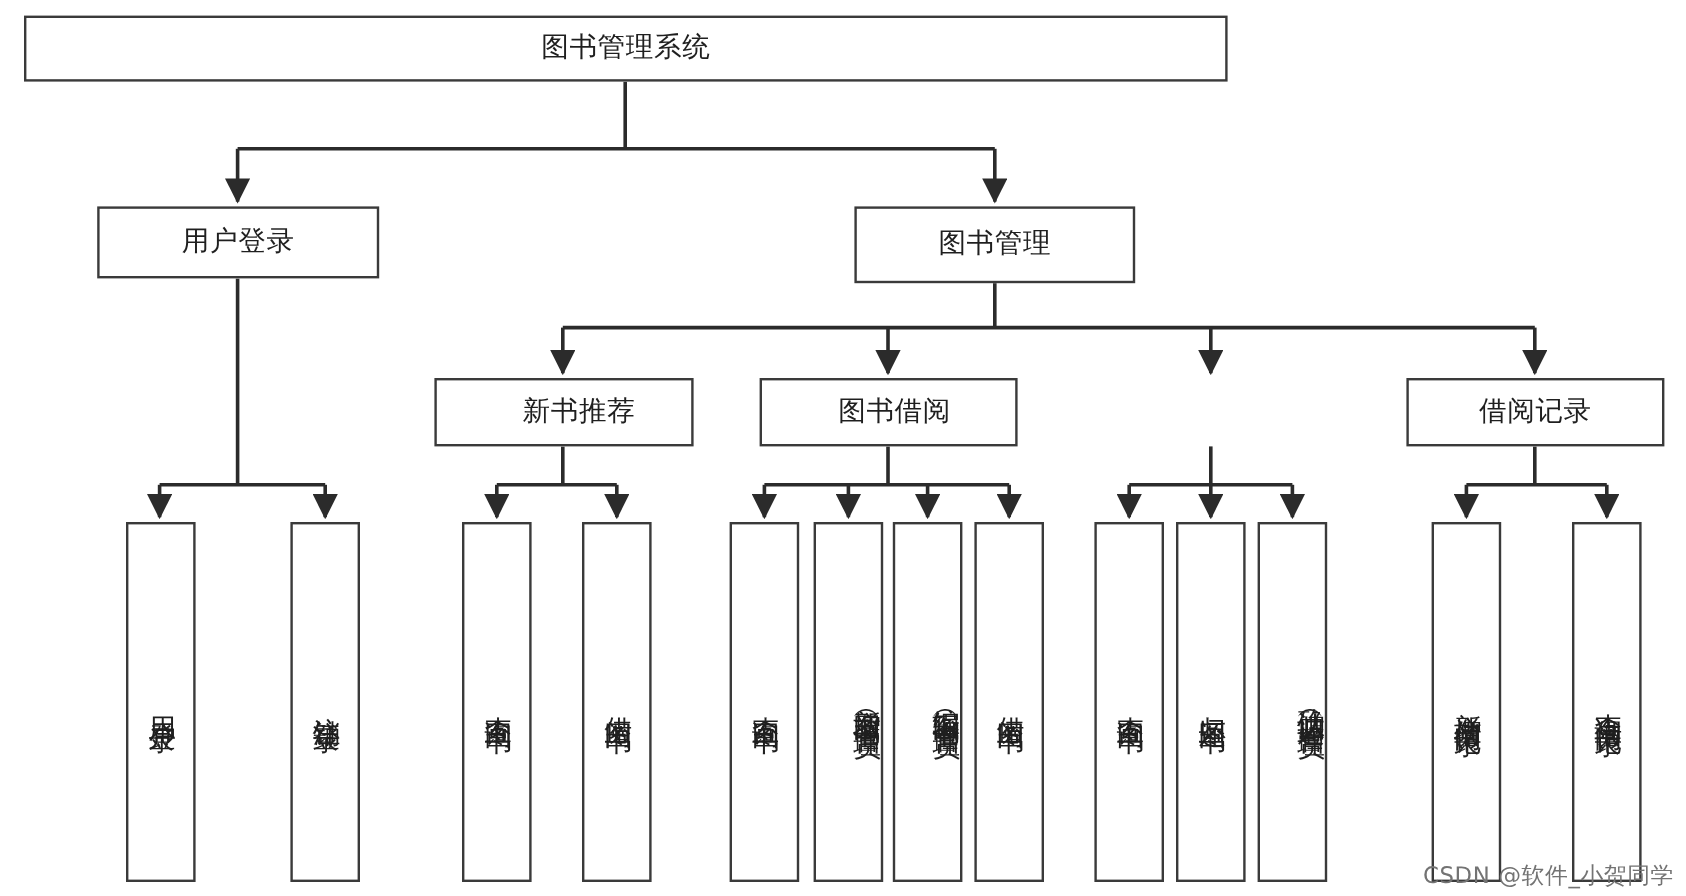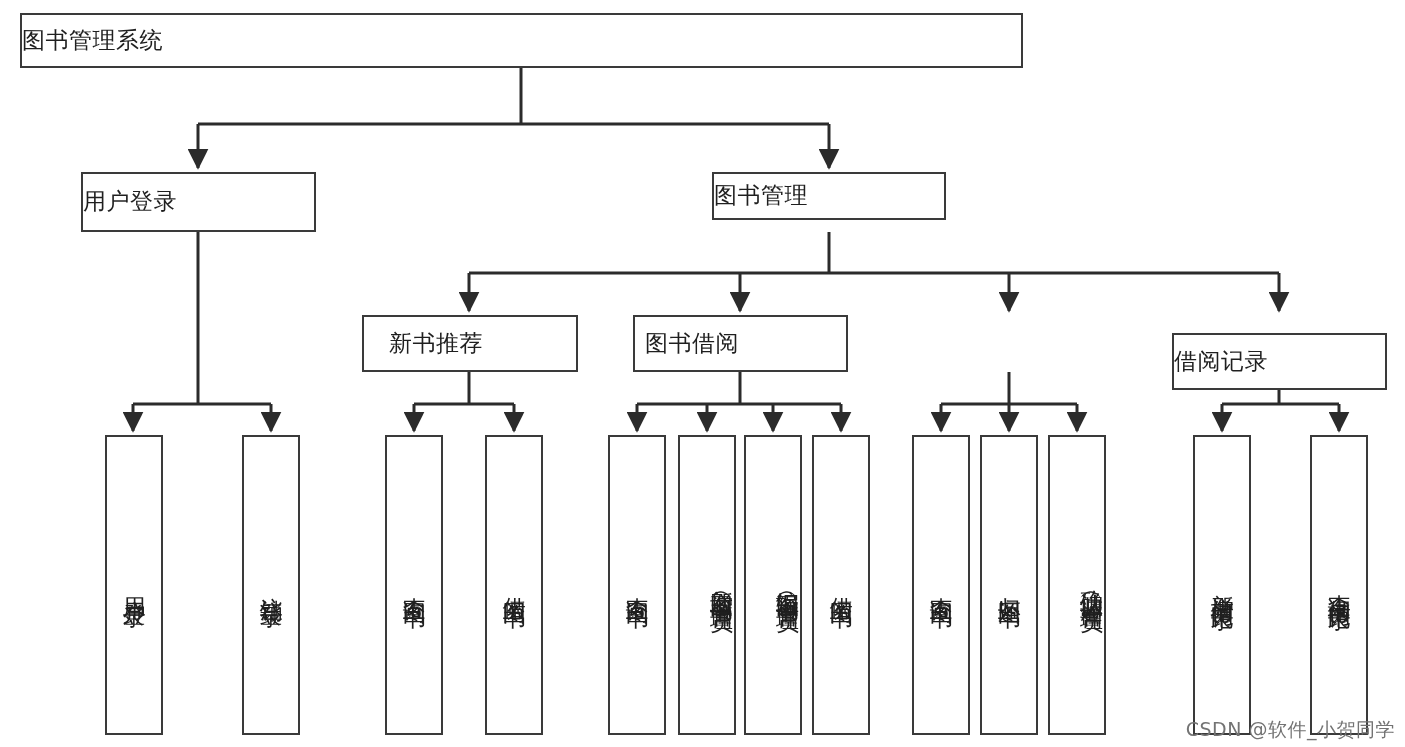--- a/index.html
+++ b/index.html
@@ -26,20 +26,21 @@
     height: 747px;
     pointer-events: none;
   }
   .node {
     position: absolute;
     box-sizing: border-box;
     border: 2.5px solid #3a3a3a;
     background: #ffffff;
     display: flex;
     align-items: center;
+    justify-content: center;
     color: #1f1f1f;
     z-index: 2;
   }
   .node.h {
     font-size: 23px;
     letter-spacing: 0.5px;
     line-height: 1.1;
   }
   .node.v {
     writing-mode: vertical-rl;
@@ -127,34 +128,34 @@
   </svg>
 
   <div class="node h" style="left:20px; top:13px; width:1003px; height:55px;">
     <span class="node-label">图书管理系统</span>
   </div>
 
   <div class="node h" style="left:81px; top:172px; width:235px; height:60px;">
     <span class="node-label">用户登录</span>
   </div>
 
-  <div class="node h" style="left:712px; top:172px; width:234px; height:48px;">
+  <div class="node h" style="left:712px; top:172px; width:234px; height:64px;">
     <span class="node-label">图书管理</span>
   </div>
 
   <div class="node h" style="left:362px; top:315px; width:216px; height:57px;padding-left:25px;">
     <span class="node-label">新书推荐</span>
   </div>
 
   <div class="node h" style="left:633px; top:315px; width:215px; height:57px;padding-left:10px;">
     <span class="node-label">图书借阅</span>
   </div>
 
 
-  <div class="node h" style="left:1172px; top:333px; width:215px; height:57px;">
+  <div class="node h" style="left:1172px; top:315px; width:215px; height:57px;">
     <span class="node-label">借阅记录</span>
   </div>
 
   <div class="node v mid" style="left:105px; top:435px; width:58px; height:300px;">
     <span class="node-label">用户登录</span>
   </div>
 
   <div class="node v mid" style="left:242px; top:435px; width:58px; height:300px;">
     <span class="node-label">注销登录</span>
   </div>

